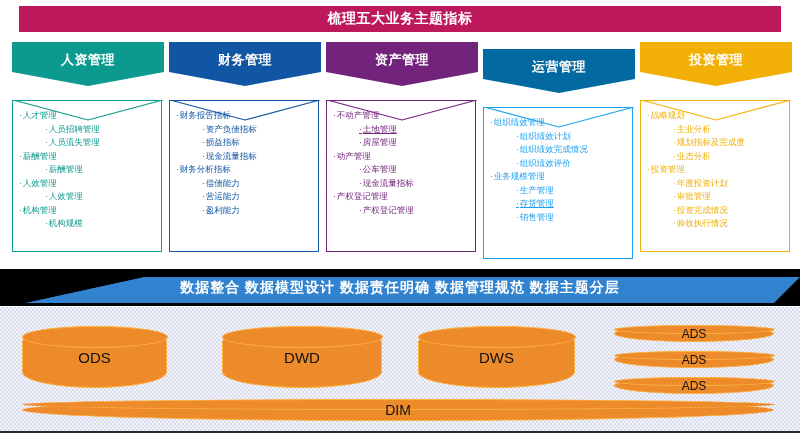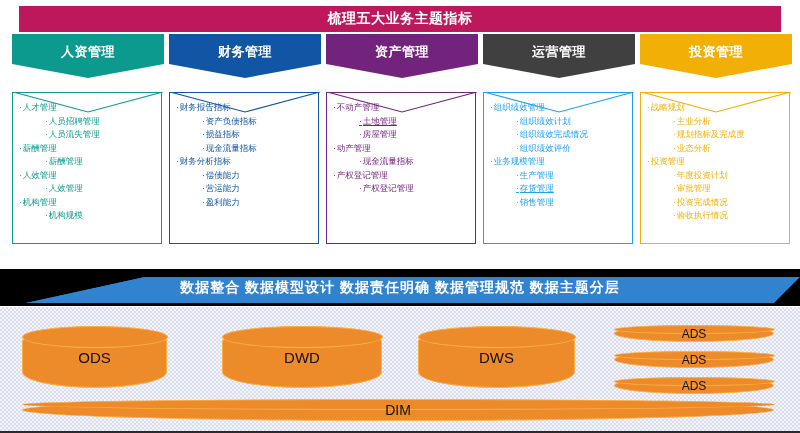--- a/index.html
+++ b/index.html
@@ -25,21 +25,21 @@
   #title-banner .txt {
     color: #ffffff;
     font-size: 14px;
     font-weight: bold;
     letter-spacing: 0.5px;
   }
 
   
   .col {
     position: absolute;
-    top: 34px;
+    top: 42px;
     width: 152px;
   }
   .col-0 { left: 12px; }
   .col-1 { left: 169px; }
   .col-2 { left: 326px; }
   .col-3 { left: 483px; }
   .col-4 { left: 640px; }
 
   .col-head {
     position: relative;
@@ -234,28 +234,29 @@
     <div class="col-body" id="body-2" style="border-color: rgb(114, 36, 124);">
       <div class="notch">
         <svg viewBox="0 0 150 22">
             <polyline points="0,0 75,20 150,0" fill="none" stroke="#72247C" stroke-width="1.2"></polyline>
           </svg>
       </div>
       <div class="lvl1 dot" style="color: rgb(114, 36, 124);">不动产管理</div>
       <div class="lvl2 dot" style="color: rgb(114, 36, 124); text-decoration: underline;">土地管理</div>
       <div class="lvl2 dot" style="color: rgb(114, 36, 124);">房屋管理</div>
       <div class="lvl1 dot" style="color: rgb(114, 36, 124);">动产管理</div>
+      <div class="lvl2 dot" style="color: rgb(114, 36, 124);">公车管理</div>
       <div class="lvl2 dot" style="color: rgb(114, 36, 124);">现金流量指标</div>
       <div class="lvl1 dot" style="color: rgb(114, 36, 124);">产权登记管理</div>
       <div class="lvl2 dot" style="color: rgb(114, 36, 124);">产权登记管理</div>
     </div>
   </div>
 
   <div class="col col-3">
-    <div class="col-head" id="head-3" style="background: #404040;">
+    <div class="col-head" id="head-3" style="background: #0369a1; margin-top: 7px;">
       <span class="htxt">运营管理</span>
     </div>
     <div class="col-body" id="body-3" style="border-color: rgb(31, 161, 242);">
       <div class="notch">
         <svg viewBox="0 0 150 22">
             <polyline points="0,0 75,20 150,0" fill="none" stroke="#1FA1F2" stroke-width="1.2"></polyline>
           </svg>
       </div>
       <div class="lvl1 dot" style="color: rgb(31, 161, 242);">组织绩效管理</div>
       <div class="lvl2 dot" style="color: rgb(31, 161, 242);">组织绩效计划</div>

